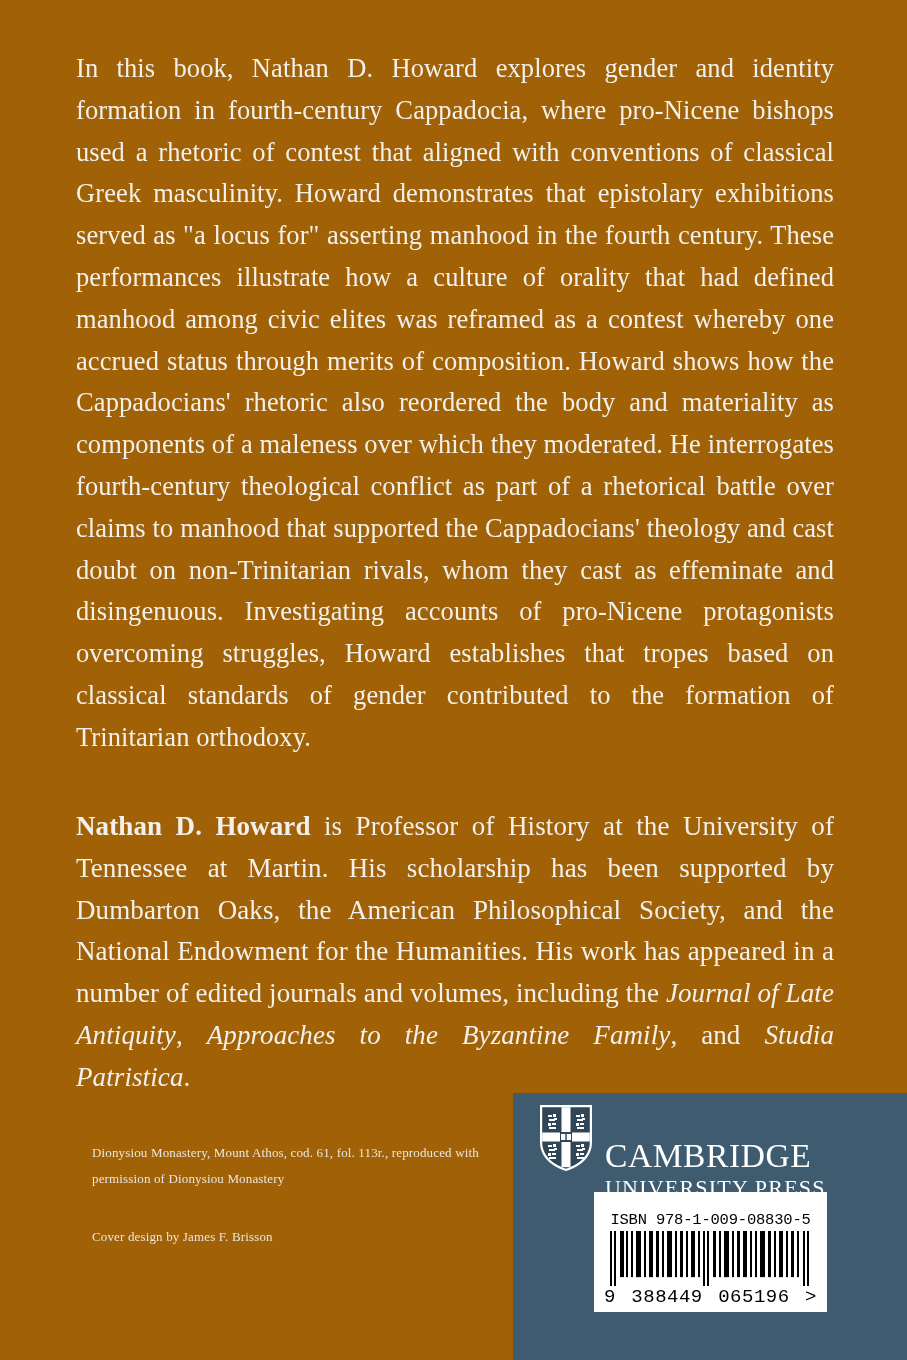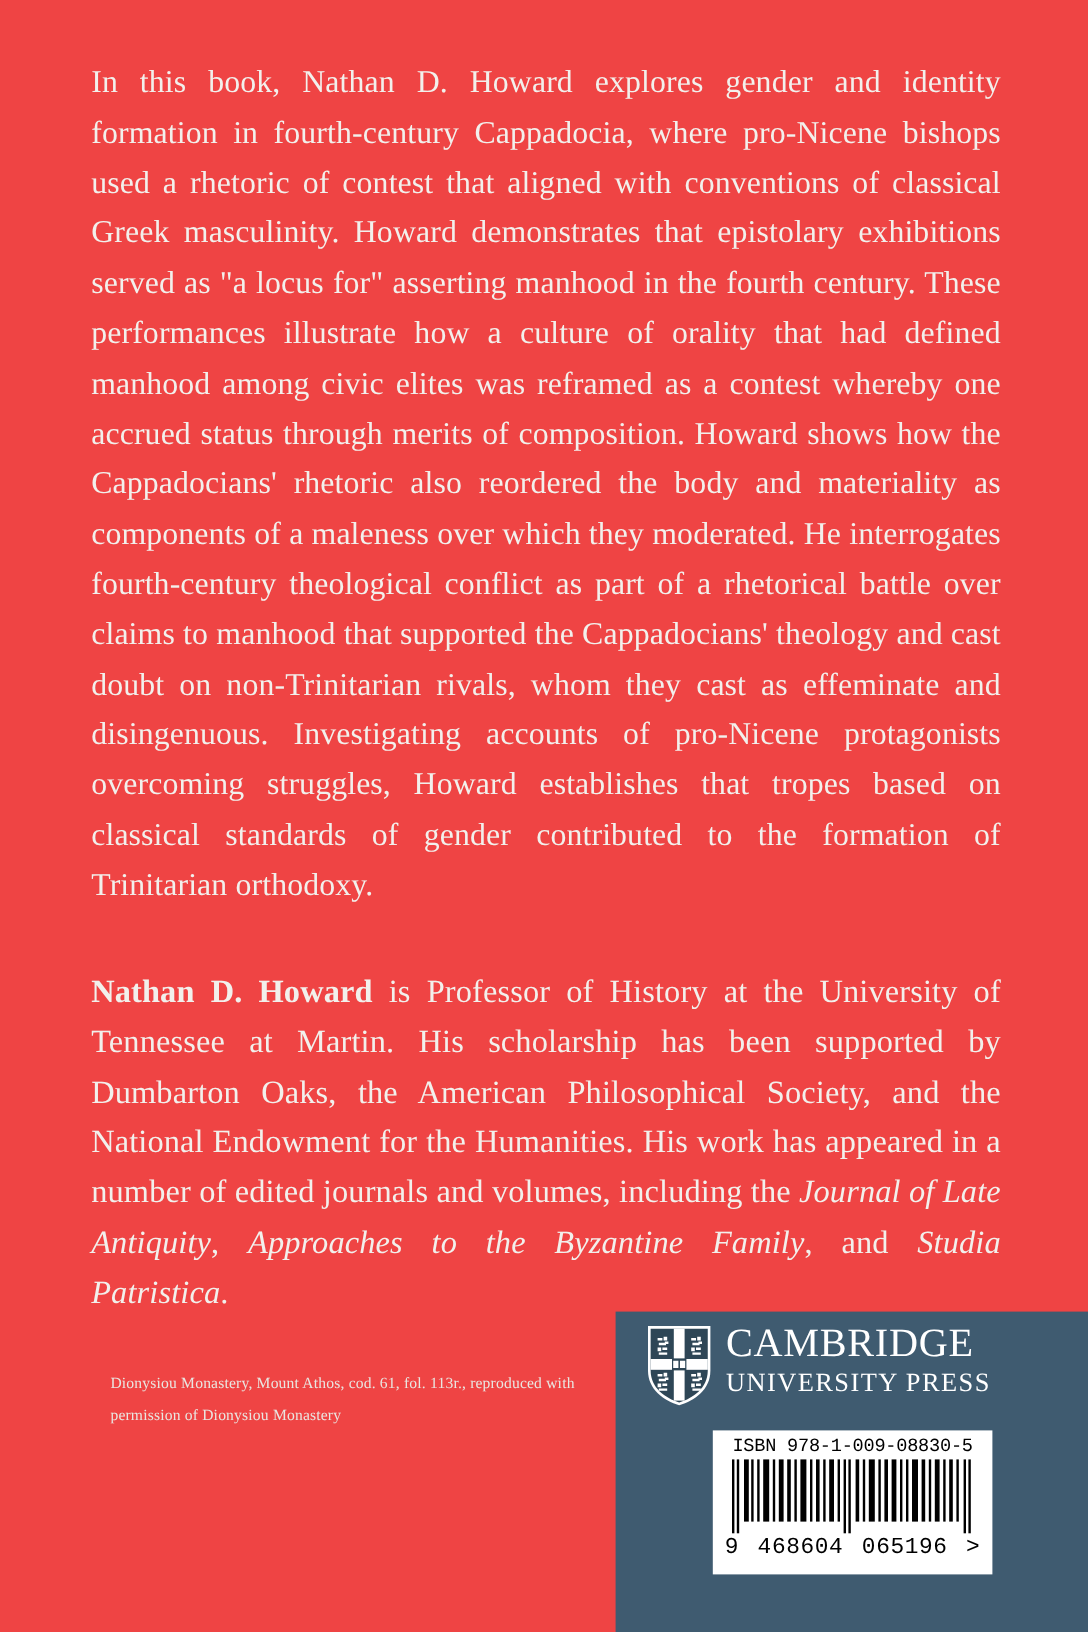--- a/index.html
+++ b/index.html
@@ -10,21 +10,21 @@
   body {
     width: 907px;
     height: 1360px;
     position: relative;
     overflow: hidden;
     font-family: "Liberation Serif", "DejaVu Serif", serif;
   }
   .cover {
     position: absolute;
     inset: 0;
-    background: #ef4444;
+    background: #a16207;
   }
 
   
   .blurb {
     position: absolute;
     left: 76px;
     top: 48px;
     width: 758px;
     color: #f2f0ec;
     font-size: 26.5px;
@@ -88,20 +88,21 @@
     width: 54px;
     height: 68px;
     flex: 0 0 auto;
     margin-right: 12px;
     margin-top: 2px;
   }
   .cup-wordmark {
     display: flex;
     flex-direction: column;
     color: #ffffff;
+    margin-top: 36px;
   }
   .cup-line1 {
     font-size: 33.5px;
     line-height: 35px;
     letter-spacing: 0.6px;
     font-weight: normal;
     white-space: nowrap;
   }
   .cup-line2 {
     font-size: 22px;
@@ -114,21 +115,21 @@
 
   
   .barcode-box {
     position: absolute;
     left: 81px;
     top: 99px;
     width: 233px;
     height: 120px;
     background: #ffffff;
     box-sizing: border-box;
-    padding: 5px 8px 4px 8px;
+    padding: 20px 8px 4px 8px;
     display: flex;
     flex-direction: column;
     align-items: center;
   }
   .isbn-label {
     color: #000000;
     font-family: "Liberation Mono", "DejaVu Sans Mono", monospace;
     font-size: 15.5px;
     line-height: 17px;
     letter-spacing: -0.2px;
@@ -163,20 +164,21 @@
   <div class="blurb">
     <p>In this book, Nathan D. Howard explores gender and identity formation in fourth-century Cappadocia, where pro-Nicene bishops used a rhetoric of contest that aligned with conventions of classical Greek masculinity. Howard demonstrates that epistolary exhibitions served as "a locus for" asserting manhood in the fourth century. These performances illustrate how a culture of orality that had defined manhood among civic elites was reframed as a contest whereby one accrued status through merits of composition. Howard shows how the Cappadocians' rhetoric also reordered the body and materiality as components of a maleness over which they moderated. He interrogates fourth-century theological conflict as part of a rhetorical battle over claims to manhood that supported the Cappadocians' theology and cast doubt on non-Trinitarian rivals, whom they cast as effeminate and disingenuous. Investigating accounts of pro-Nicene protagonists overcoming struggles, Howard establishes that tropes based on classical standards of gender contributed to the formation of Trinitarian orthodoxy.</p>
   </div>
 
   <div class="bio">
     <p><span class="author-name">Nathan D. Howard</span><span> is Professor of History at the University of Tennessee at Martin.  His scholarship has been supported by Dumbarton Oaks, the American Philosophical Society, and the National Endowment for the Humanities. His work has appeared in a number of edited journals and volumes, including the </span><span class="ital">Journal of Late Antiquity</span><span>, </span><span class="ital">Approaches to the Byzantine Family</span><span>, and </span><span class="ital">Studia Patristica</span><span>.</span></p>
   </div>
 
   <div class="credits">
     <p>Dionysiou Monastery, Mount Athos, cod. 61, fol. 113r., reproduced with permission of Dionysiou Monastery</p>
+    <p class="cover-design">Cover design by James F. Brisson</p>
   </div>
 
   <div class="cup-panel">
 
     <div class="cup-logo-row">
       <svg class="crest" viewBox="0 0 54 68" aria-hidden="true">
         <path d="M1 1 H53 V38 C53 54 40 63 27 67 C14 63 1 54 1 38 Z" fill="#ffffff"></path>
         <path d="M3.2 3.2 H50.8 V38 C50.8 52.6 38.7 60.9 27 64.7 C15.3 60.9 3.2 52.6 3.2 38 Z" fill="#2e4656"></path>
 
         <rect x="22.5" y="3.2" width="9" height="60" fill="#ffffff"></rect>
@@ -239,20 +241,20 @@
           <rect x="177" y="0" width="4" height="52"></rect>
           <rect x="184" y="0" width="2" height="52"></rect>
           <rect x="189" y="0" width="3" height="52"></rect>
           <rect x="195" y="0" width="2" height="52"></rect>
           <rect x="201" y="0" width="2" height="62"></rect>
           <rect x="205" y="0" width="2" height="62"></rect>
         </g>
       </svg>
       <span class="ean-digits">
         <span>9</span>
-        <span>468604</span>
+        <span>388449</span>
         <span>065196</span>
         <span>&gt;</span>
       </span>
     </div>
 
   </div>
 </div>
 
 </body></html>

